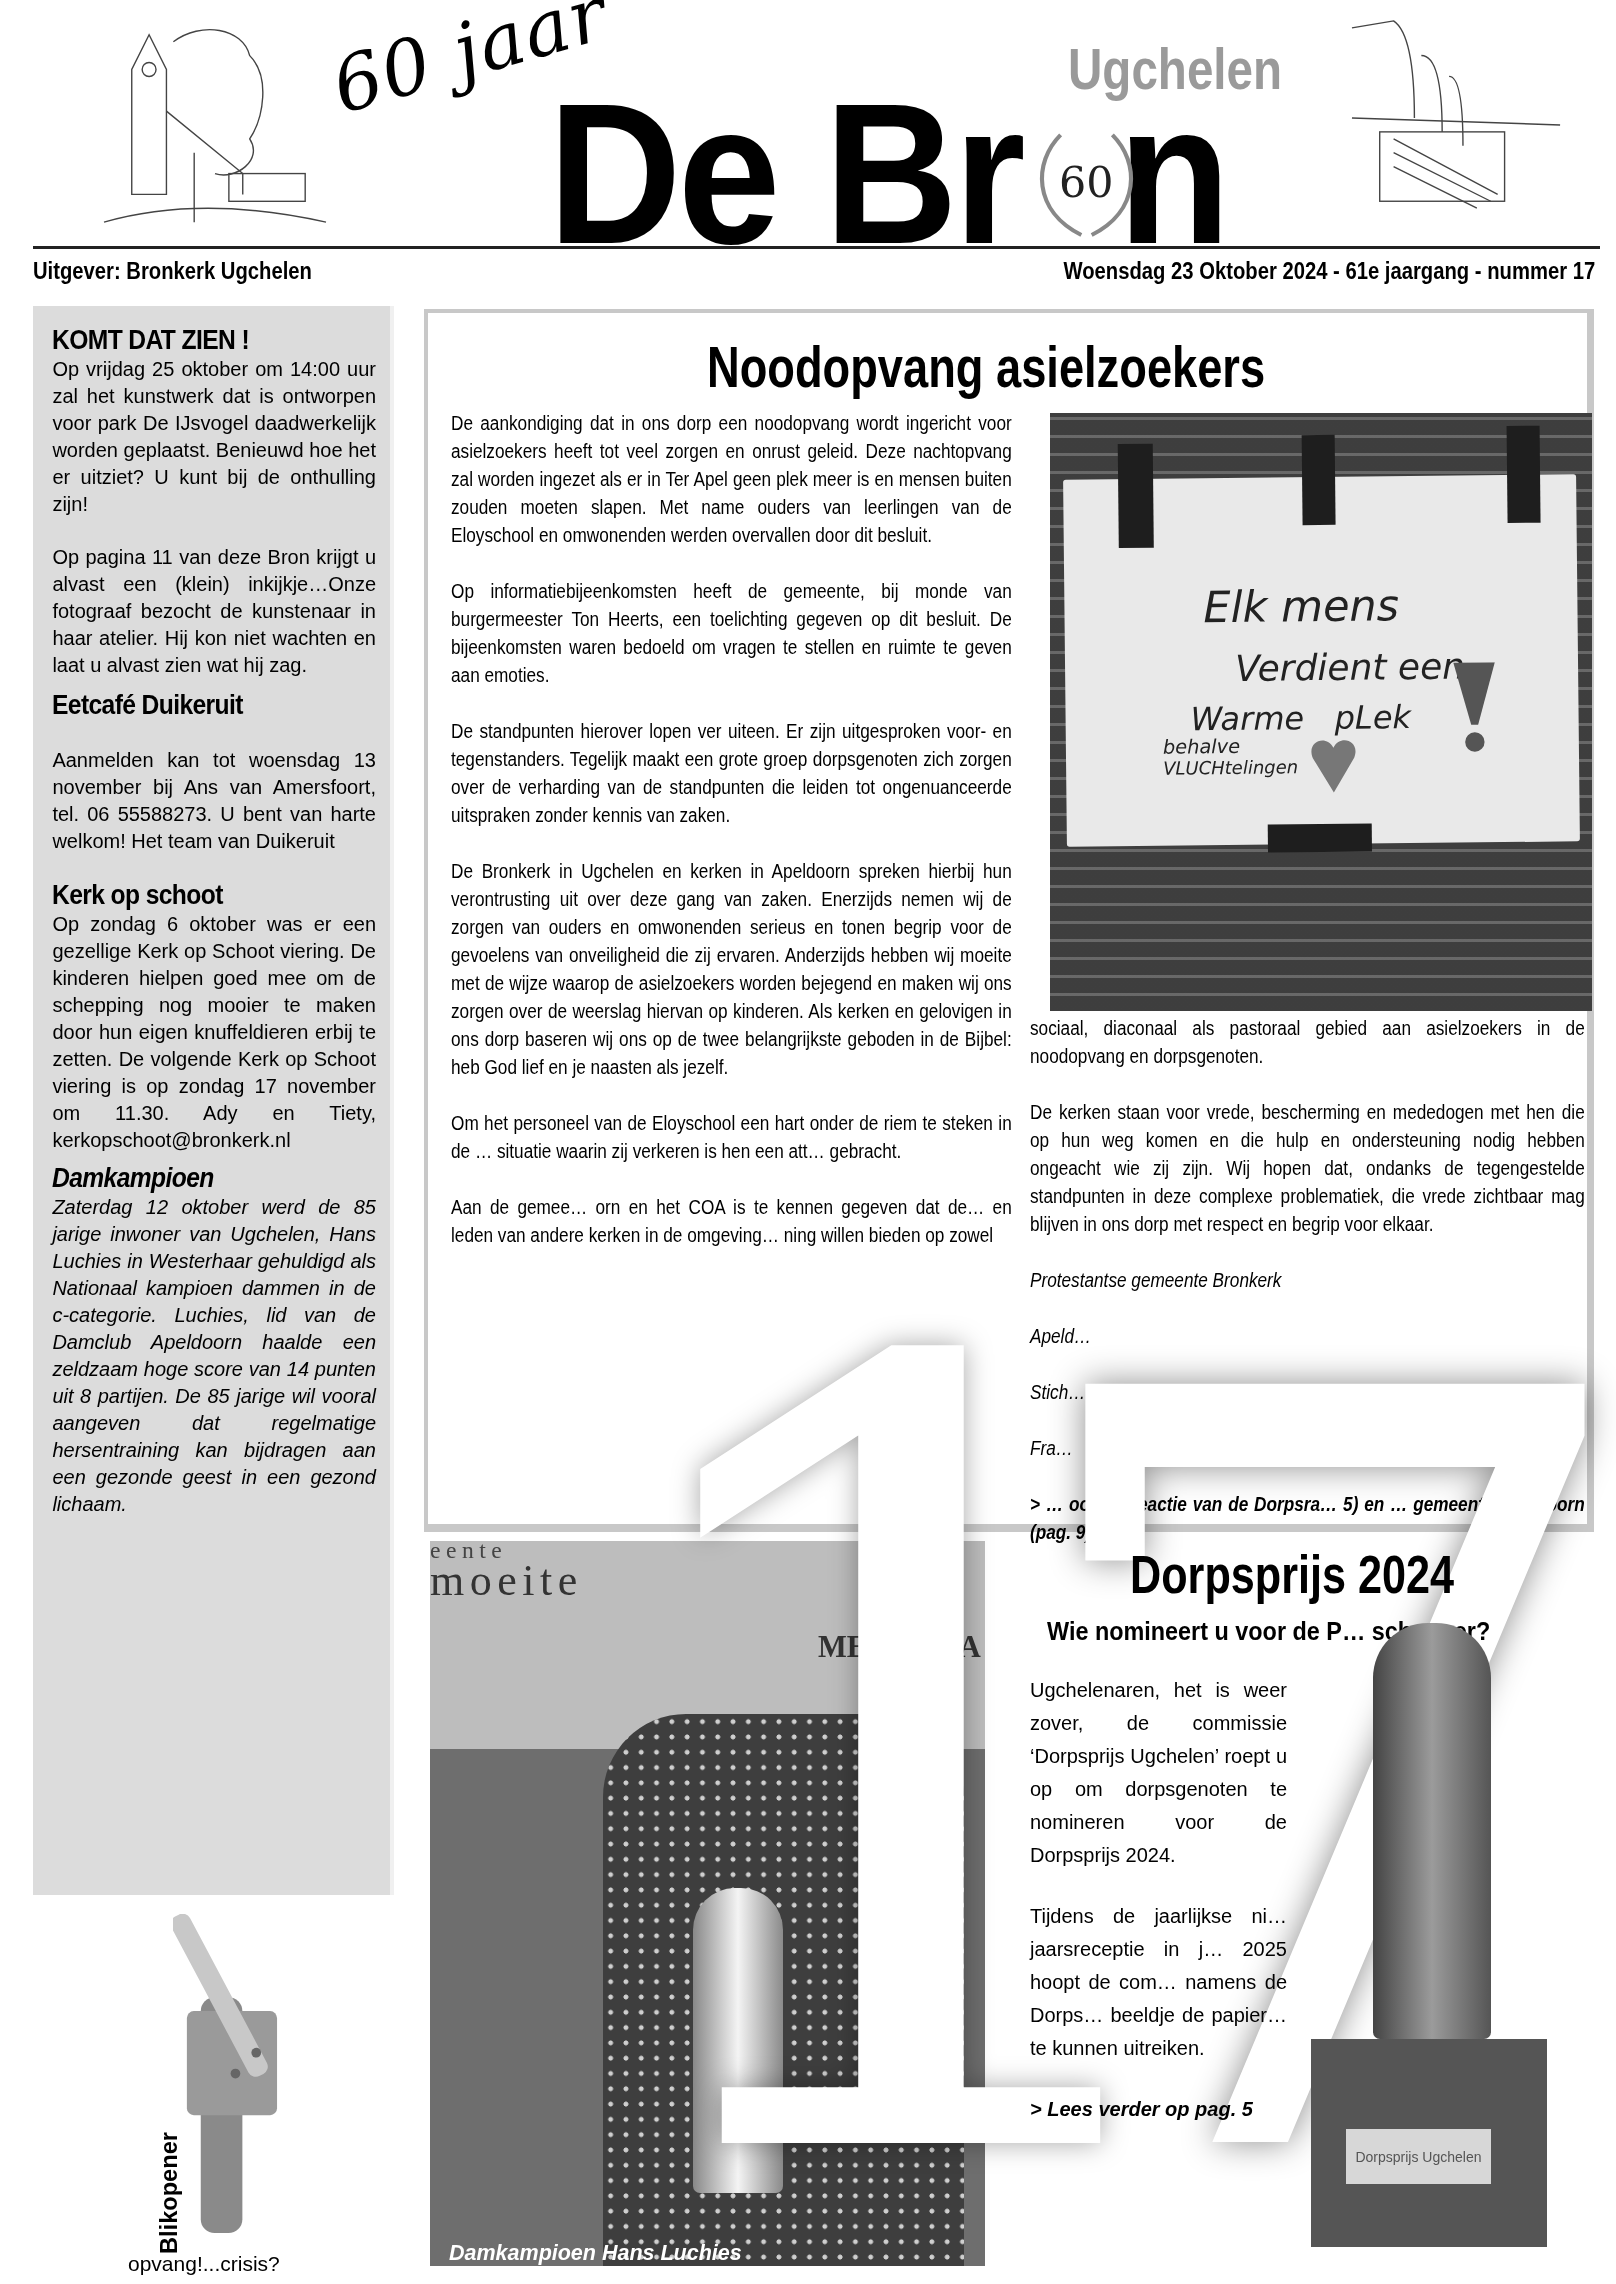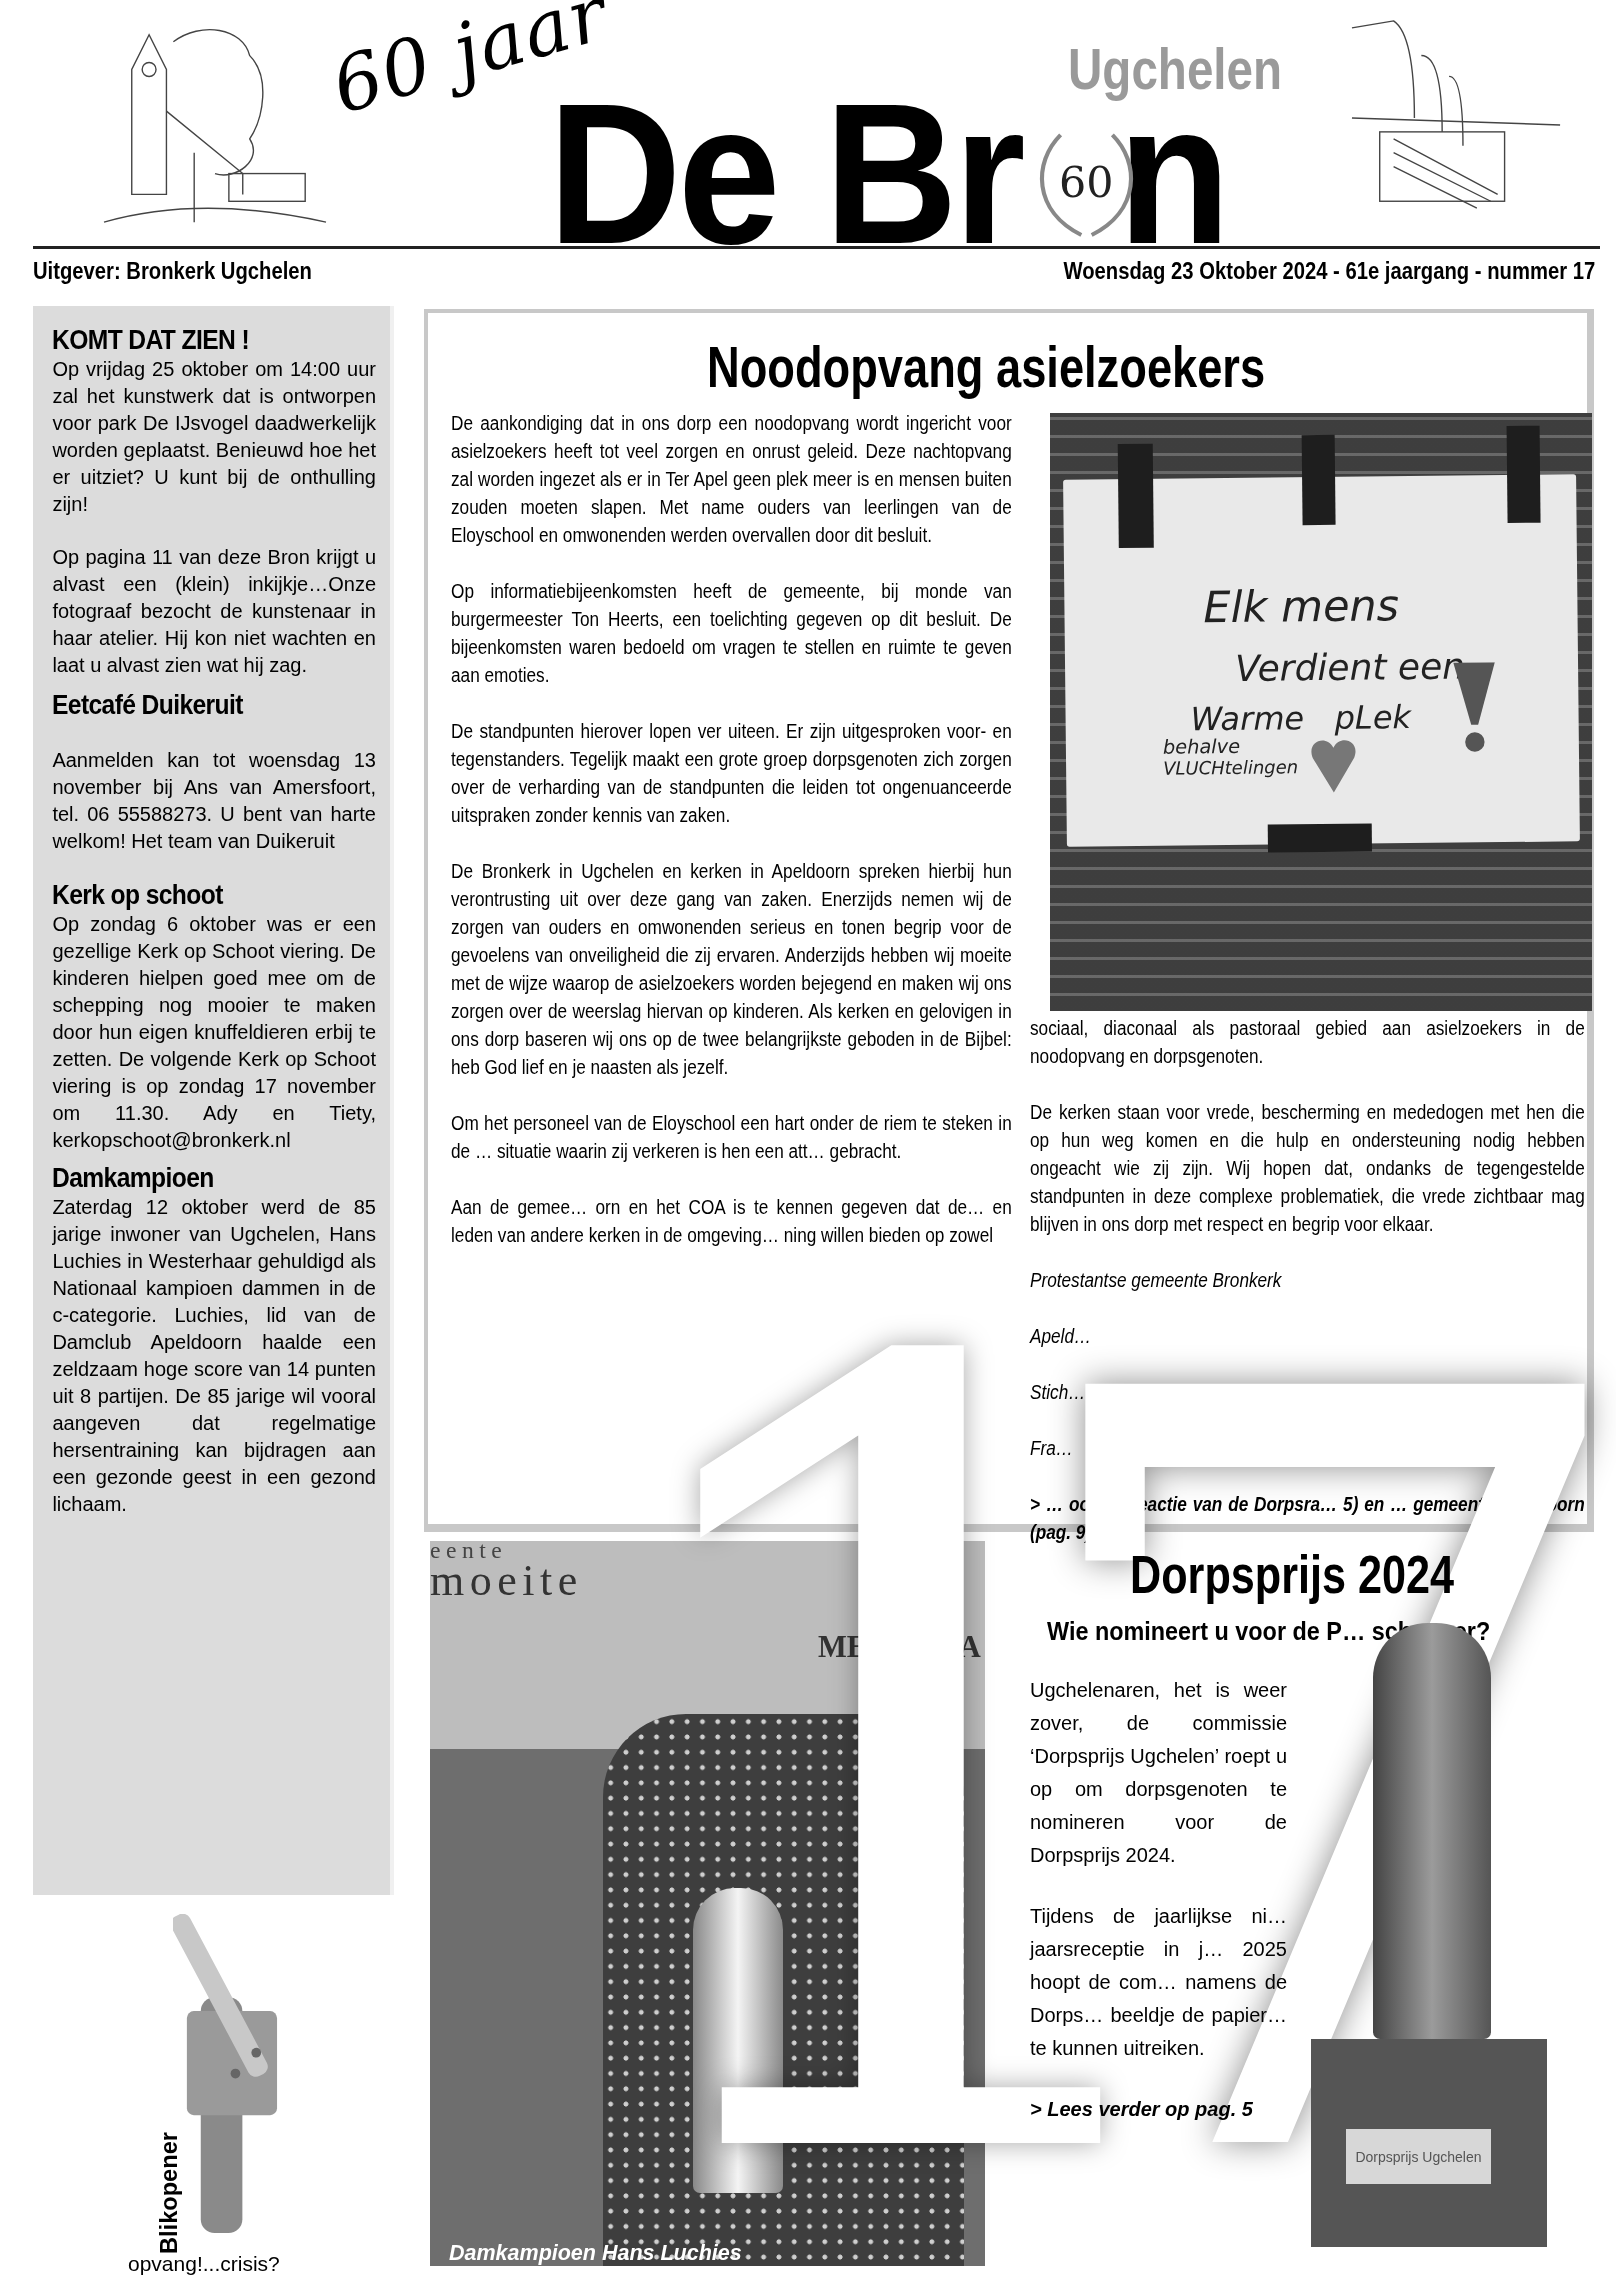--- a/index.html
+++ b/index.html
@@ -115,21 +115,21 @@
   </div>
   <div style="margin-top:9.7px;">
     <div class="sb-h">Eetcafé Duikeruit</div>
     <div class="sb-gap"></div>
     <p class="sb-p">Aanmelden kan tot woensdag 13 november bij Ans van Amersfoort, tel. 06 55588273. U bent van harte welkom! Het team van Duikeruit</p>
   </div>
   <div style="margin-top:23px;">
     <div class="sb-h">Kerk op schoot</div>
     <p class="sb-p">Op zondag 6 oktober was er een gezellige Kerk op Schoot viering. De kinderen hielpen goed mee om de schepping nog mooier te maken door hun eigen knuffeldieren erbij te zetten. De volgende Kerk op Schoot viering is op zondag 17 november om 11.30. Ady en Tiety, kerkopschoot@bronkerk.nl</p>
   </div>
-  <div style="margin-top:7px;">
+  <div style="margin-top:7px;font-style:italic;">
     <div class="sb-h">Damkampioen</div>
     <p class="sb-p">Zaterdag 12 oktober werd de 85 jarige inwoner van Ugchelen, Hans Luchies  in Westerhaar gehuldigd als Nationaal kampioen dammen in de c-categorie. Luchies, lid van de Damclub Apeldoorn haalde een zeldzaam hoge score van 14 punten uit 8 partijen. De 85 jarige wil vooral aangeven dat regelmatige hersentraining kan bijdragen aan een gezonde  geest in een gezond lichaam.</p>
   </div>
 </div>
 
 <div class="abs article-box"></div>
 <div class="abs article-title">Noodopvang asielzoekers</div>
 
 <div class="abs col col1">
   <p>De aankondiging dat in ons dorp een noodopvang wordt ingericht voor asielzoekers heeft tot veel zorgen en onrust geleid. Deze nachtopvang zal worden ingezet als er in Ter Apel geen plek meer is en mensen buiten zouden moeten slapen. Met name ouders van leerlingen van de Eloyschool en omwonenden werden overvallen door dit besluit.</p>

